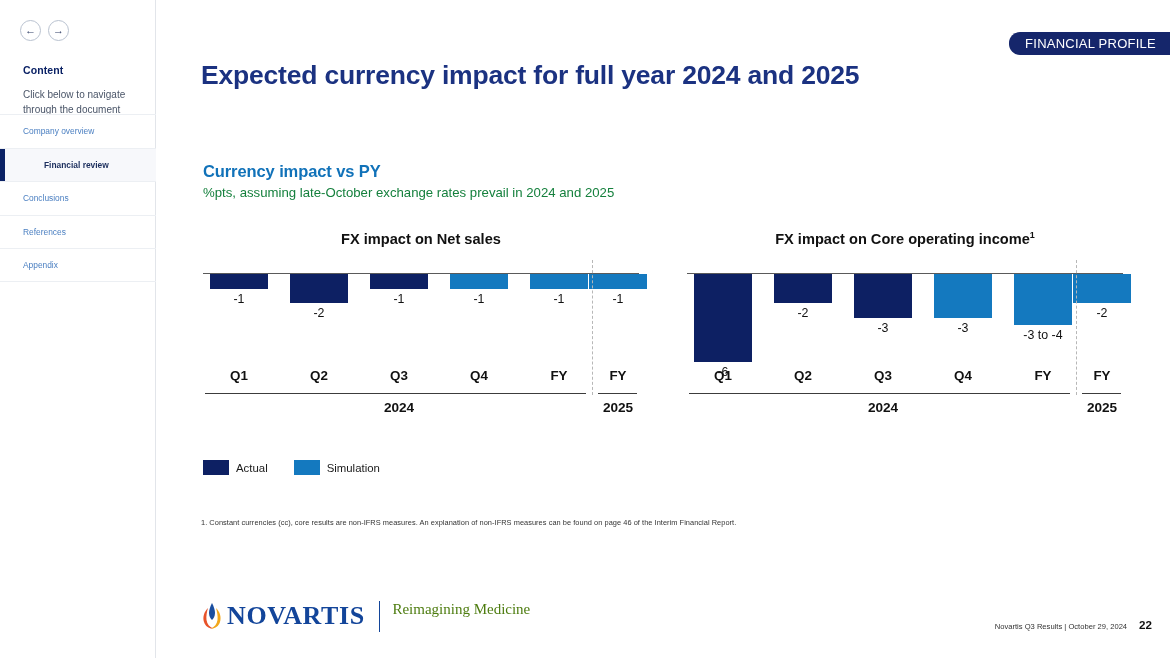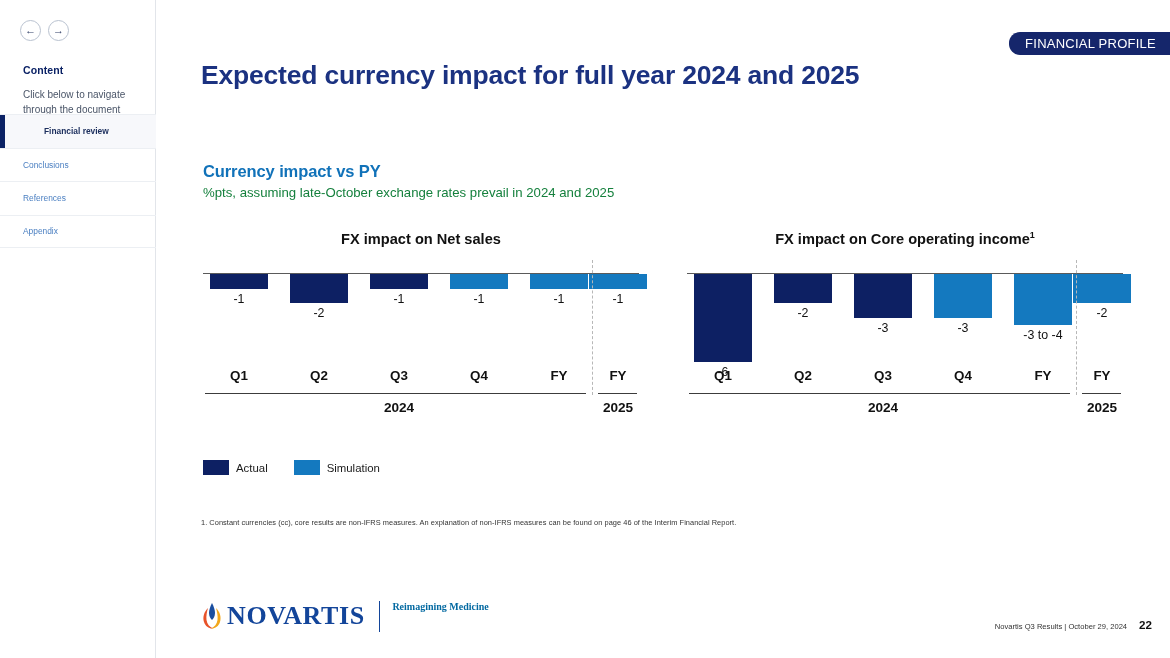--- a/index.html
+++ b/index.html
@@ -138,21 +138,21 @@
   #footer-logo { position: absolute; left: 200px; top: 601px; display: flex; align-items: flex-start; }
   #flame { width: 24px; height: 30px; }
   #wordmark {
     font-family: "Liberation Serif", serif;
     font-size: 26px; font-weight: bold; color: #13459a;
     letter-spacing: .6px; margin-left: 3px;
   }
   #logo-rule { width: 1.6px; height: 31px; background: #13459a; margin: 0 12px 0 14px; }
   #tagline {
     font-family: "Liberation Serif", serif;
-    font-size: 10px; color: #0369a1; font-style: normal; font-weight: bold;
+    font-size: 15px; color: #4d7c0f; font-style: normal;
   }
   #footer-meta {
     position: absolute; right: 18px; top: 618px;
     display: flex; align-items: baseline;
   }
   #meta-text { font-size: 7.6px; color: #333; }
   #page-num { font-size: 11.6px; font-weight: bold; color: #111; margin-left: 12px; }
 </style>
 </head>
 <body>
@@ -162,20 +162,23 @@
   <div id="sidebar">
     <div class="nav-arrows">
       <div class="nav-btn">←</div>
       <div class="nav-btn">→</div>
     </div>
     <div class="content-head">
       <div class="content-title">Content</div>
       <div class="content-sub">Click below to navigate through the document</div>
     </div>
     <div id="sidebar-list">
+      <div class="side-item">
+        <span>Company overview</span>
+      </div>
       <div class="side-item active">
         <span>Financial review</span>
       </div>
       <div class="side-item">
         <span>Conclusions</span>
       </div>
       <div class="side-item">
         <span>References</span>
       </div>
       <div class="side-item">

